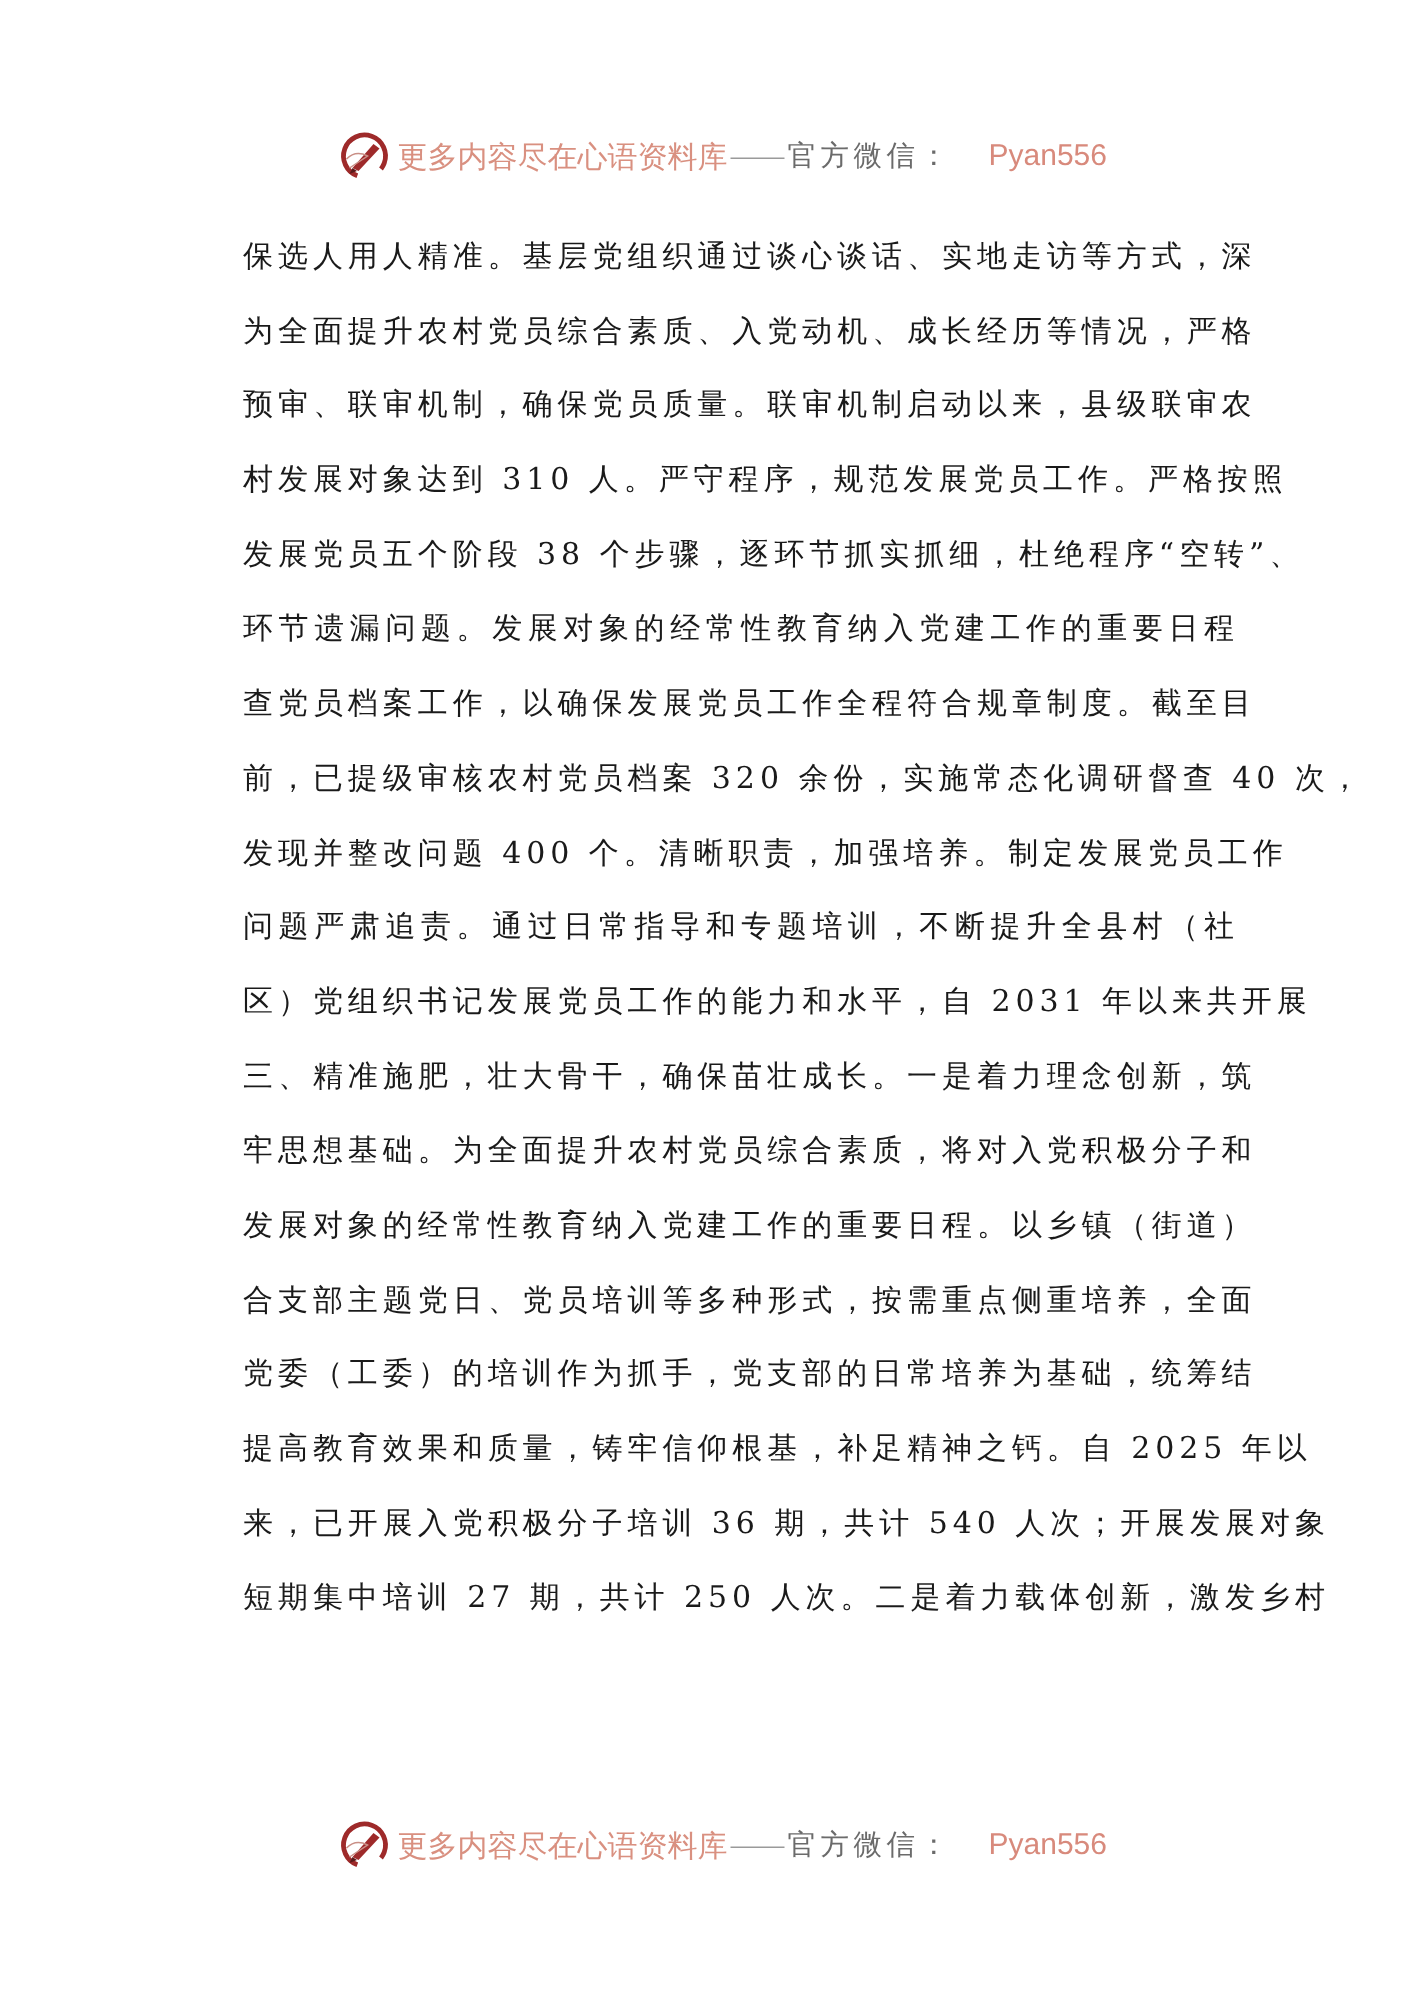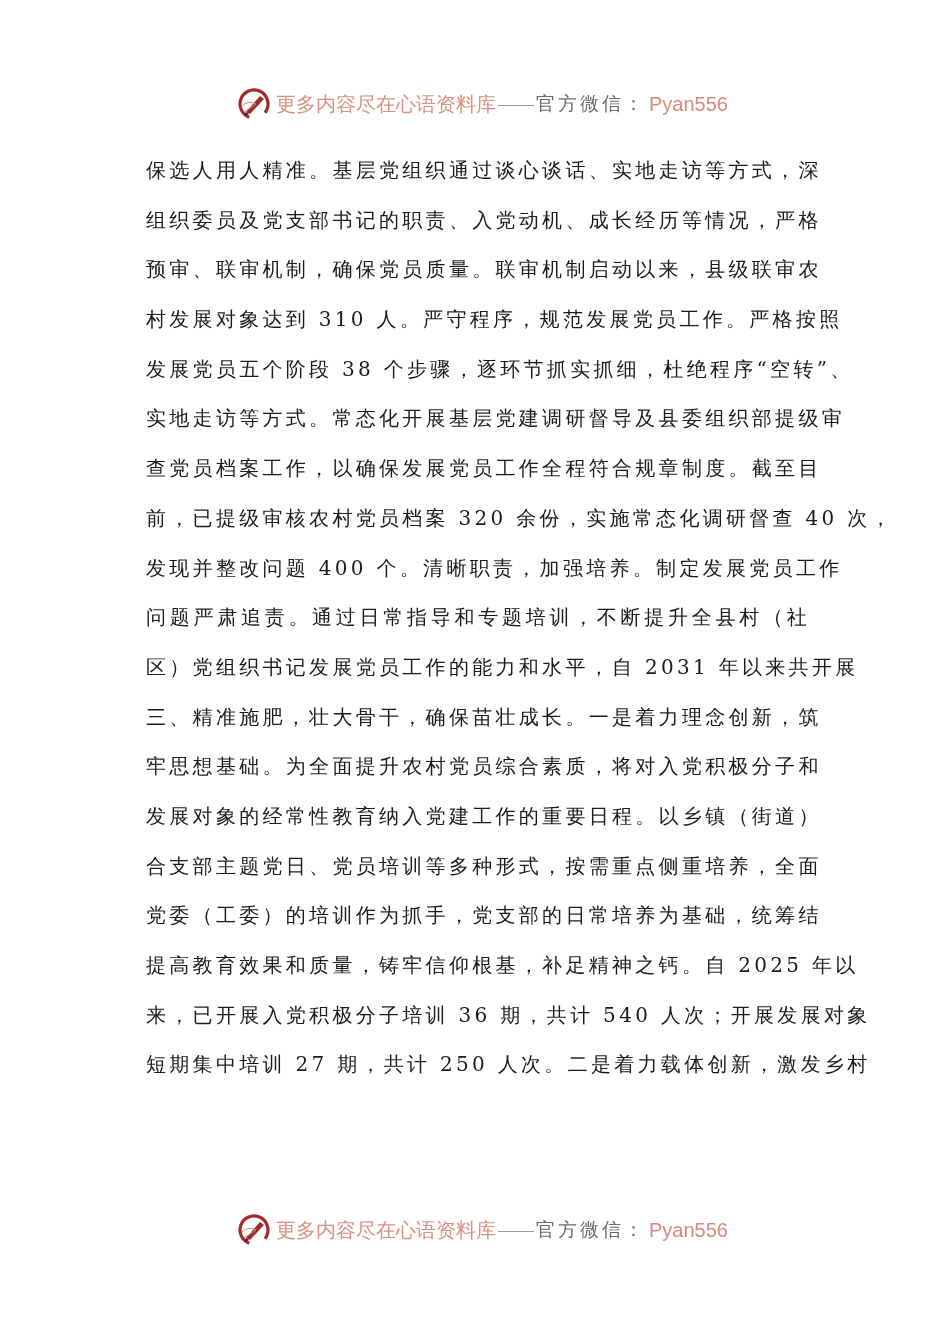--- a/index.html
+++ b/index.html
@@ -10,21 +10,21 @@
     body {
       width: 950px;
       height: 1344px;
       position: relative;
       overflow: hidden;
       font-family: "DejaVu Serif", "Liberation Serif", serif;
       color: #1a1a1a;
     }
     .watermark {
       position: absolute;
-      left: 236px;
+      left: 225px;
       height: 44px;
       display: flex;
       align-items: center;
       white-space: nowrap;
     }
     .watermark.top { top: 82px; }
     .watermark.bottom { top: 1208px; }
     .wm-logo {
       width: 36px;
       height: 36px;
@@ -49,25 +49,25 @@
     .wm-gray {
       font-family: "DejaVu Serif", "Liberation Serif", serif;
       font-size: 19px;
       color: #6b6b6b;
       letter-spacing: 3px;
     }
     .wm-id {
       font-family: "Liberation Sans", sans-serif;
       font-size: 20px;
       color: #d88a7c;
-      margin-left: 3px;
+      margin-left: 24px;
     }
     .content {
       position: absolute;
-      left: 146px;
+      left: 162px;
       top: 146px;
       width: 664px;
     }
     .para {
       margin: 0;
       font-size: 20px;
       line-height: 49.7px;
       letter-spacing: 3.3px;
       text-align: justify;
       text-align-last: left;
@@ -96,25 +96,25 @@
   </svg>
   <span class="wm-red">更多内容尽在心语资料库</span>
   <span class="wm-dash"></span>
   <span class="wm-gray">官方微信：</span>
   <span class="wm-id">Pyan556</span>
 </div>
 
 <div class="content">
   <div class="para">
     <span class="line">保选人用人精准。基层党组织通过谈心谈话、实地走访等方式，深</span>
-    <span class="line">组织委员及党支部书记的职责、入党动机、成长经历等情况，严格</span>
+    <span class="line">为全面提升农村党员综合素质、入党动机、成长经历等情况，严格</span>
     <span class="line">预审、联审机制，确保党员质量。联审机制启动以来，县级联审农</span>
     <span class="line">村发展对象达到 310 人。严守程序，规范发展党员工作。严格按照</span>
     <span class="line">发展党员五个阶段 38 个步骤，逐环节抓实抓细，杜绝程序“空转”、</span>
-    <span class="line">实地走访等方式。常态化开展基层党建调研督导及县委组织部提级审</span>
+    <span class="line">环节遗漏问题。发展对象的经常性教育纳入党建工作的重要日程</span>
     <span class="line">查党员档案工作，以确保发展党员工作全程符合规章制度。截至目</span>
     <span class="line">前，已提级审核农村党员档案 320 余份，实施常态化调研督查 40 次，</span>
     <span class="line">发现并整改问题 400 个。清晰职责，加强培养。制定发展党员工作</span>
     <span class="line">问题严肃追责。通过日常指导和专题培训，不断提升全县村（社</span>
     <span class="line">区）党组织书记发展党员工作的能力和水平，自 2031 年以来共开展</span>
   </div>
   <div class="para">
     <span class="line">三、精准施肥，壮大骨干，确保苗壮成长。一是着力理念创新，筑</span>
     <span class="line">牢思想基础。为全面提升农村党员综合素质，将对入党积极分子和</span>
     <span class="line">发展对象的经常性教育纳入党建工作的重要日程。以乡镇（街道）</span>

